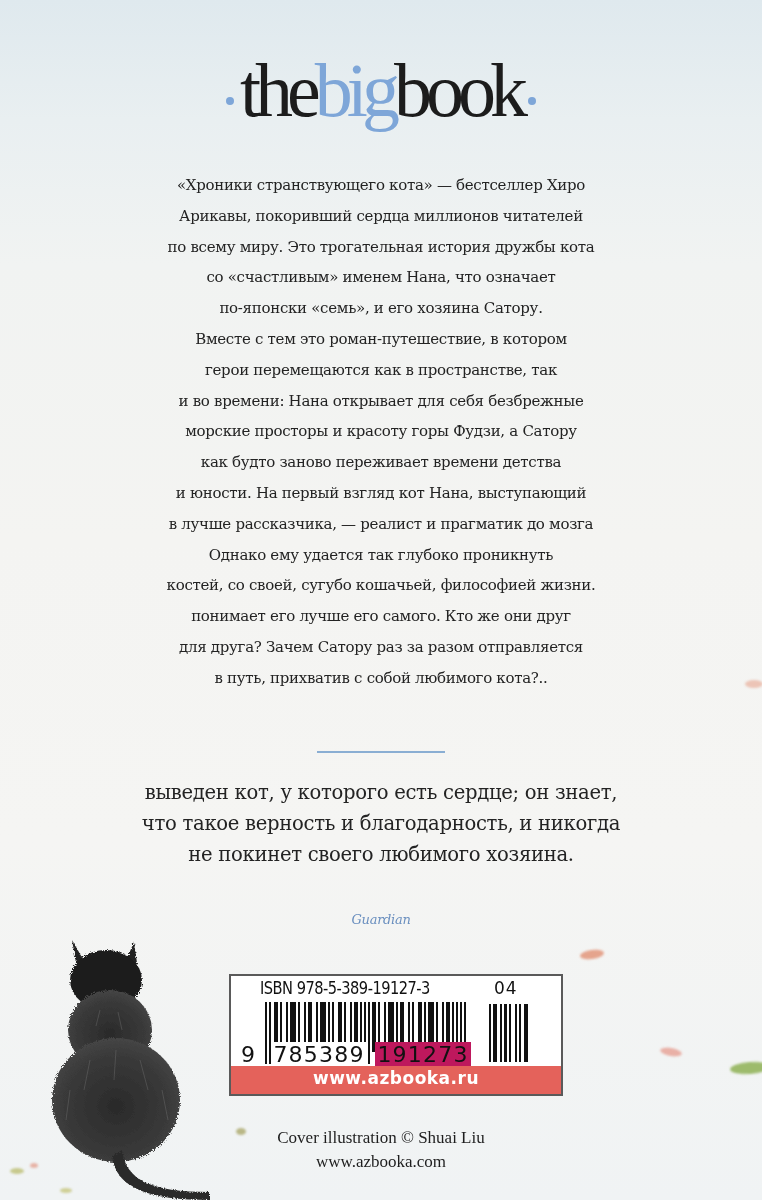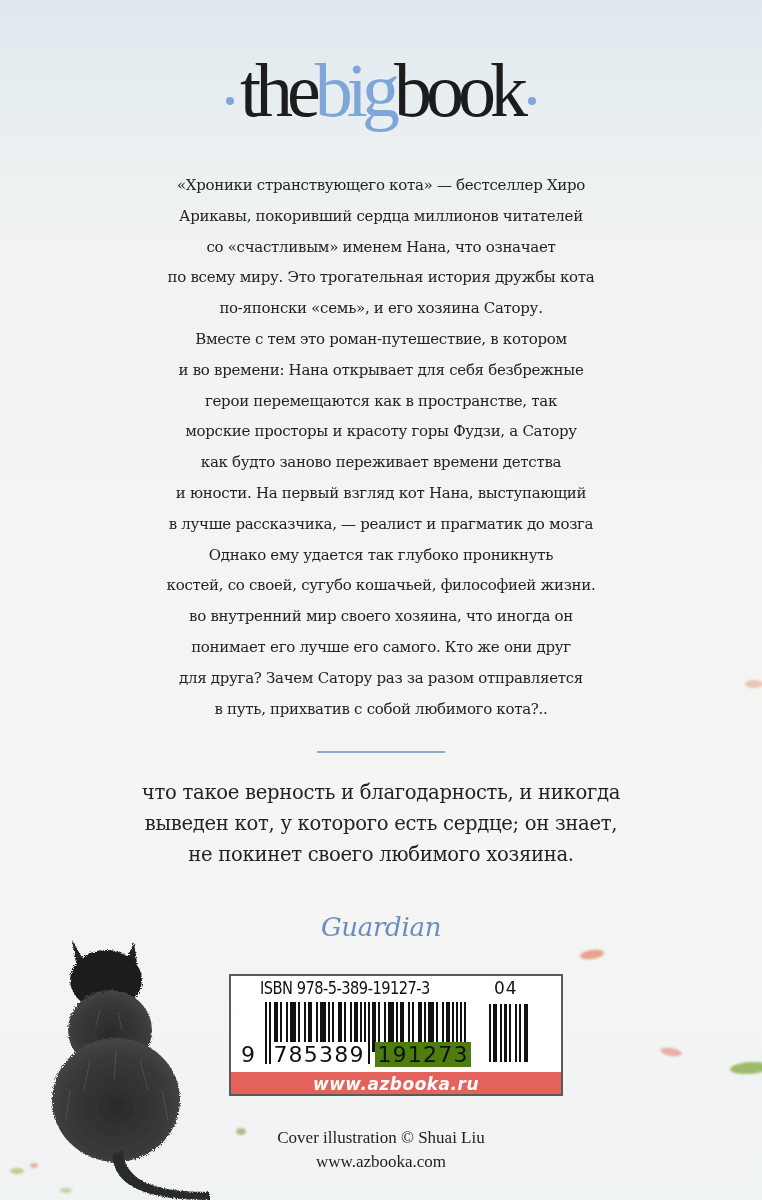--- a/index.html
+++ b/index.html
@@ -90,21 +90,21 @@
       white-space: nowrap;
     }
     .quote-source {
       position: absolute;
       top: 912px;
       left: 0;
       width: 762px;
       text-align: center;
       font-family: "DejaVu Serif", serif;
       font-style: italic;
-      font-size: 26px;
+      font-size: 13px;
       color: #6a8fbf;
       letter-spacing: -0.3px;
     }
 
     
     .barcode-box {
       position: absolute;
       top: 974px;
       left: 213px;
       width: 334px;
@@ -183,42 +183,41 @@
       font-size: 22px;
       color: #111;
       letter-spacing: 1.2px;
       text-align: center;
     }
     .barcode-digits-right {
       position: absolute;
       top: 66px;
       left: 144px;
       width: 96px;
-      background: #4d7c0f;
+      background: #be185d;
       font-family: "DejaVu Sans", "Liberation Sans", sans-serif;
       font-size: 22px;
       color: #111;
       letter-spacing: 1.2px;
       text-align: center;
     }
     .site-bar {
       position: absolute;
       left: 0;
       bottom: 0;
       width: 100%;
-      height: 22px;
+      height: 28px;
       background: #e4625b;
       color: #ffffff;
       text-align: center;
       font-family: "DejaVu Sans", "Liberation Sans", sans-serif;
       font-weight: bold;
       font-size: 17px;
       line-height: 24px;
       letter-spacing: 0.5px;
-      font-style: italic;
     }
 
     .credits {
       position: absolute;
       top: 1126px;
       left: 0;
       width: 762px;
       text-align: center;
       font-family: "Liberation Serif", "DejaVu Serif", serif;
       font-size: 17px;
@@ -257,43 +256,42 @@
   <div class="petal" style="left:60px; top:1188px; width:12px; height:5px; background:#cfcf96;"></div>
   <div class="petal" style="left:236px; top:1128px; width:10px; height:7px; background:#b9b786;"></div>
 
   <div class="logo">
     <span class="dot"></span><span class="w-the">the</span><span class="w-big">big</span><span class="w-book">book</span><span class="dot"></span>
   </div>
 
   <div class="desc">
     <span class="line">«Хроники странствующего кота» — бестселлер Хиро</span>
     <span class="line">Арикавы, покоривший сердца миллионов читателей</span>
+    <span class="line">по всему миру. Это трогательная история дружбы кота</span>
     <span class="line">со «счастливым» именем Нана, что означает</span>
-    <span class="line">по всему миру. Это трогательная история дружбы кота</span>
     <span class="line">по-японски «семь», и его хозяина Сатору.</span>
     <span class="line">Вместе с тем это роман-путешествие, в котором</span>
+    <span class="line">герои перемещаются как в пространстве, так</span>
     <span class="line">и во времени: Нана открывает для себя безбрежные</span>
-    <span class="line">герои перемещаются как в пространстве, так</span>
     <span class="line">морские просторы и красоту горы Фудзи, а Сатору</span>
     <span class="line">как будто заново переживает времени детства</span>
     <span class="line">и юности. На первый взгляд кот Нана, выступающий</span>
     <span class="line">в лучше рассказчика, — реалист и прагматик до мозга</span>
     <span class="line">Однако ему удается так глубоко проникнуть</span>
     <span class="line">костей, со своей, сугубо кошачьей, философией жизни.</span>
-    <span class="line">во внутренний мир своего хозяина, что иногда он</span>
     <span class="line">понимает его лучше его самого. Кто же они друг</span>
     <span class="line">для друга? Зачем Сатору раз за разом отправляется</span>
     <span class="line">в путь, прихватив с собой любимого кота?..</span>
   </div>
 
   <div class="divider"></div>
 
   <div class="quote">
+    <span class="line">выведен кот, у которого есть сердце; он знает,</span>
     <span class="line">что такое верность и благодарность, и никогда</span>
-    <span class="line">выведен кот, у которого есть сердце; он знает,</span>
     <span class="line">не покинет своего любимого хозяина.</span>
   </div>
   <div class="quote-source">Guardian</div>
 
   <svg class="cat" viewBox="0 0 180 270" xmlns="http://www.w3.org/2000/svg">
     <defs>
       <filter id="fur" x="-10%" y="-10%" width="120%" height="120%">
         <feTurbulence type="fractalNoise" baseFrequency="0.9" numOctaves="2" result="n"></feTurbulence>
         <feDisplacementMap in="SourceGraphic" in2="n" scale="5"></feDisplacementMap>
       </filter>

